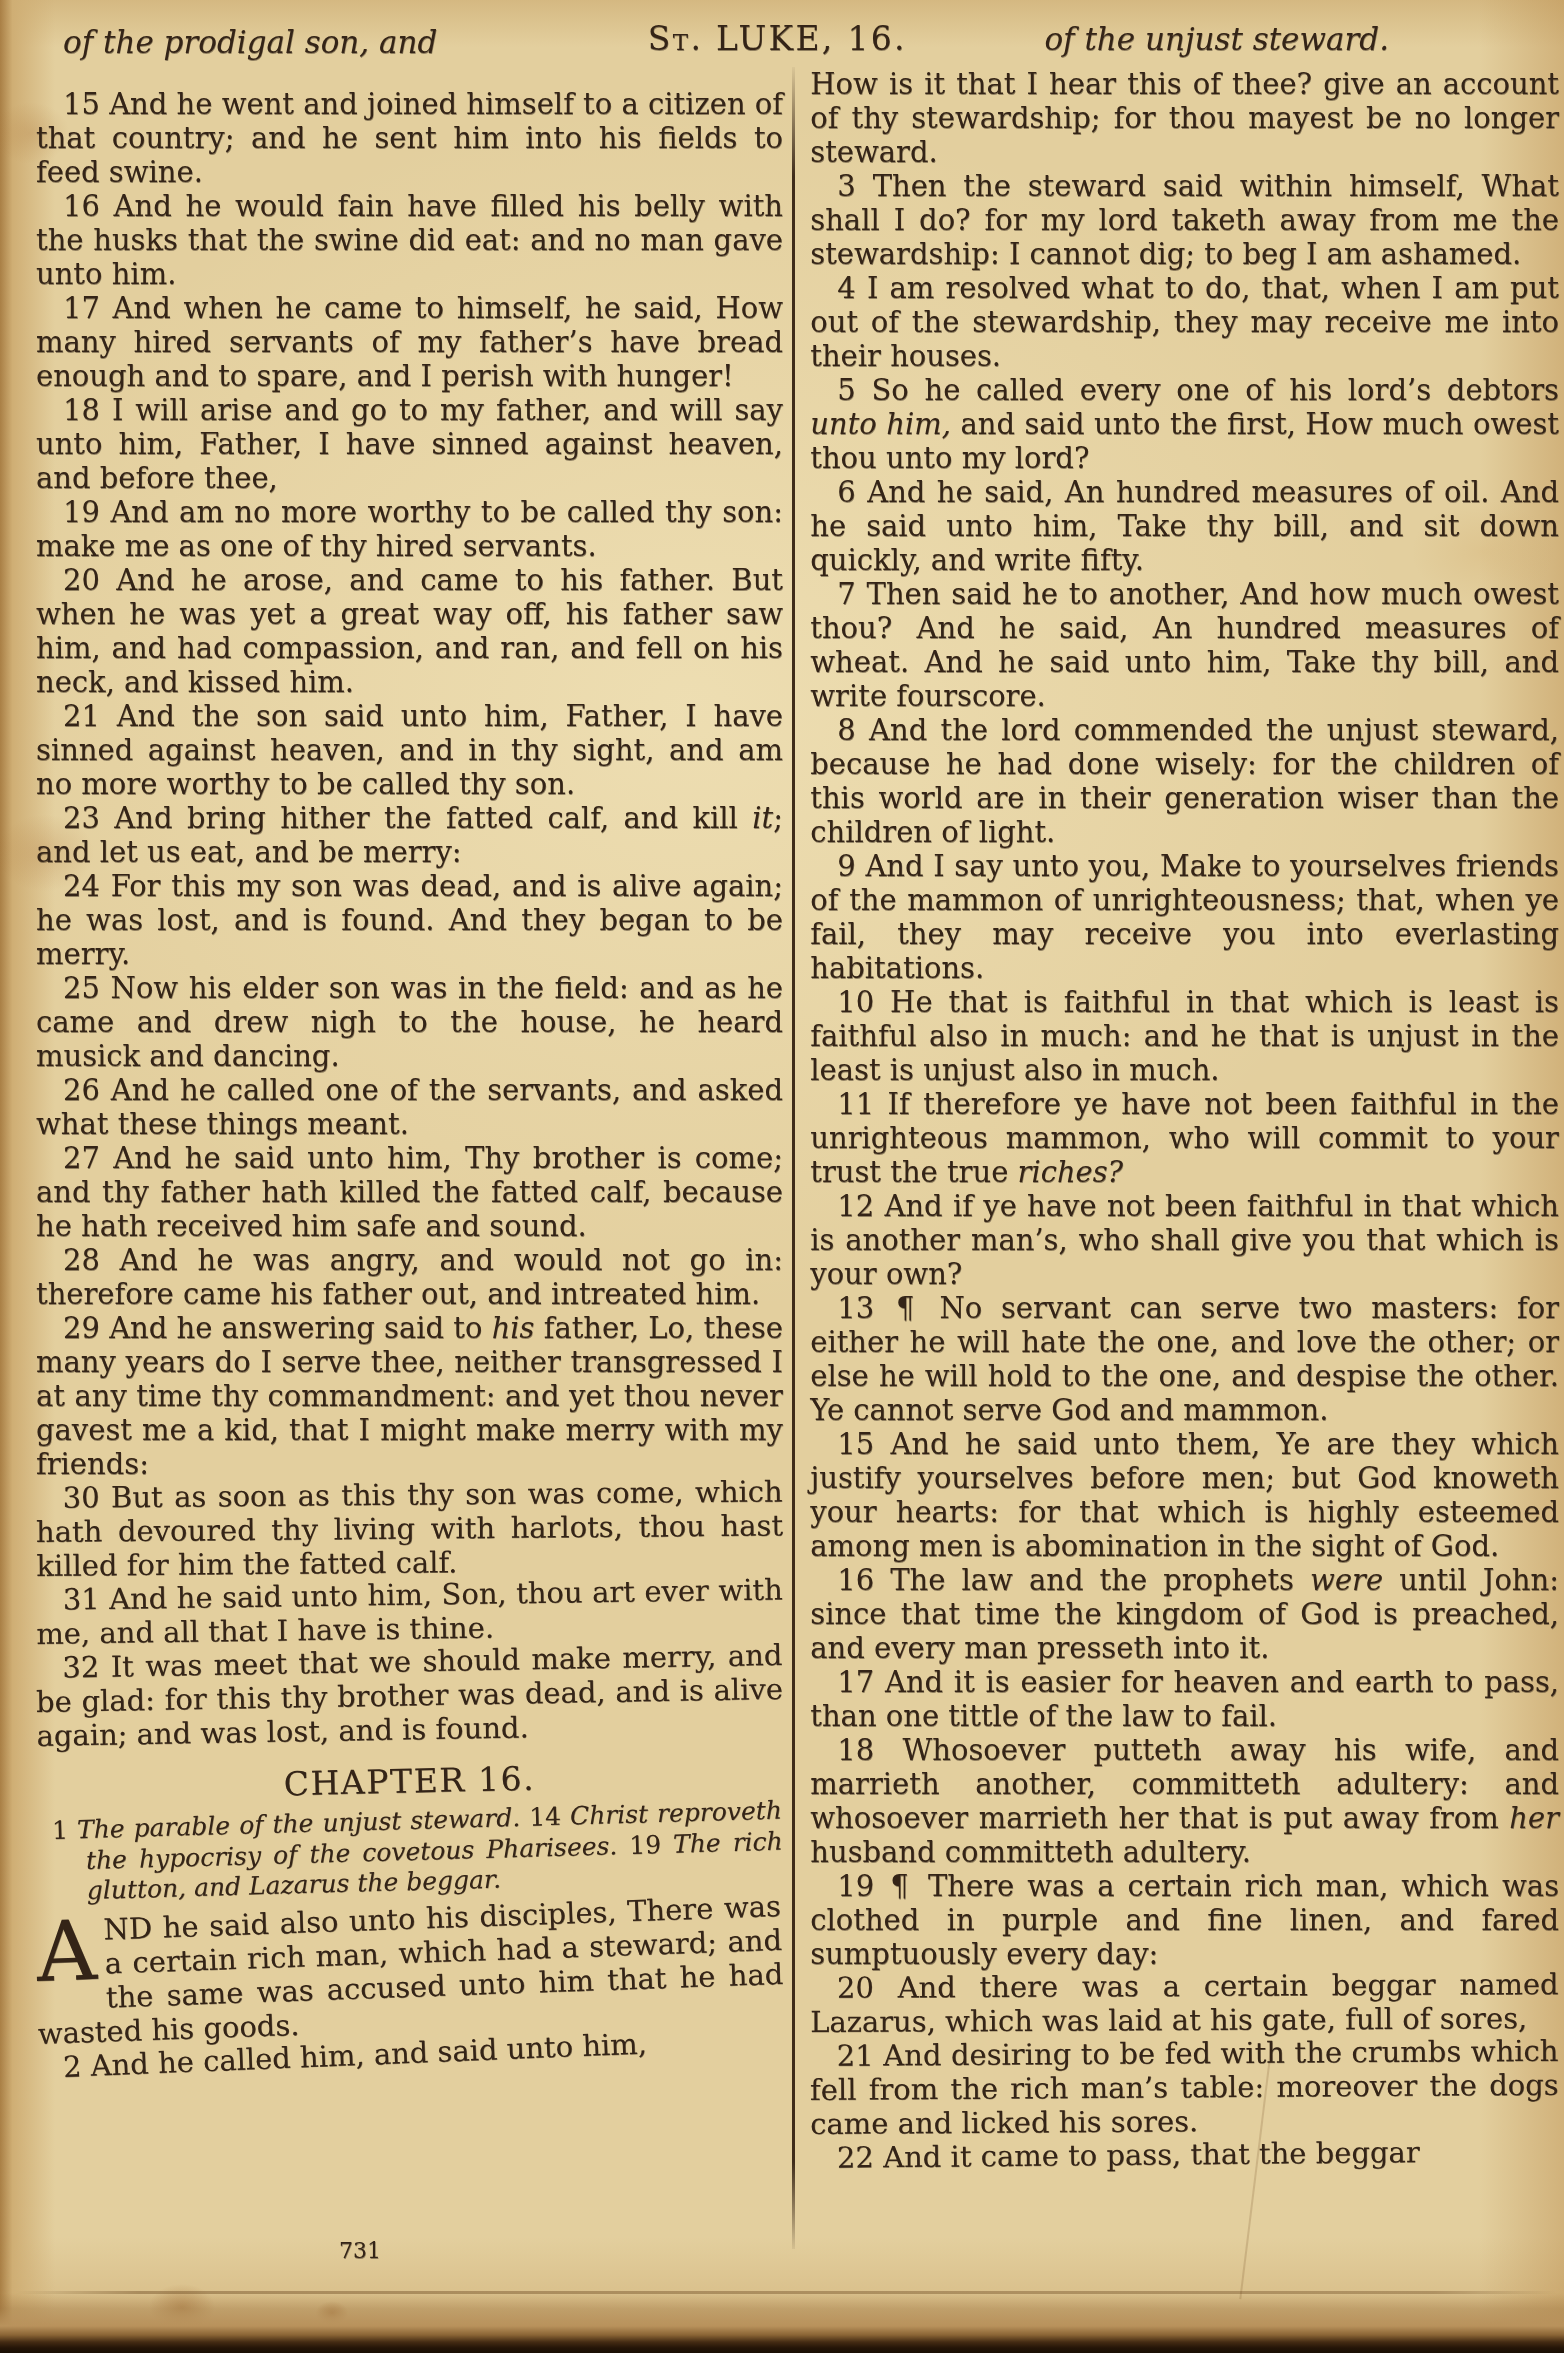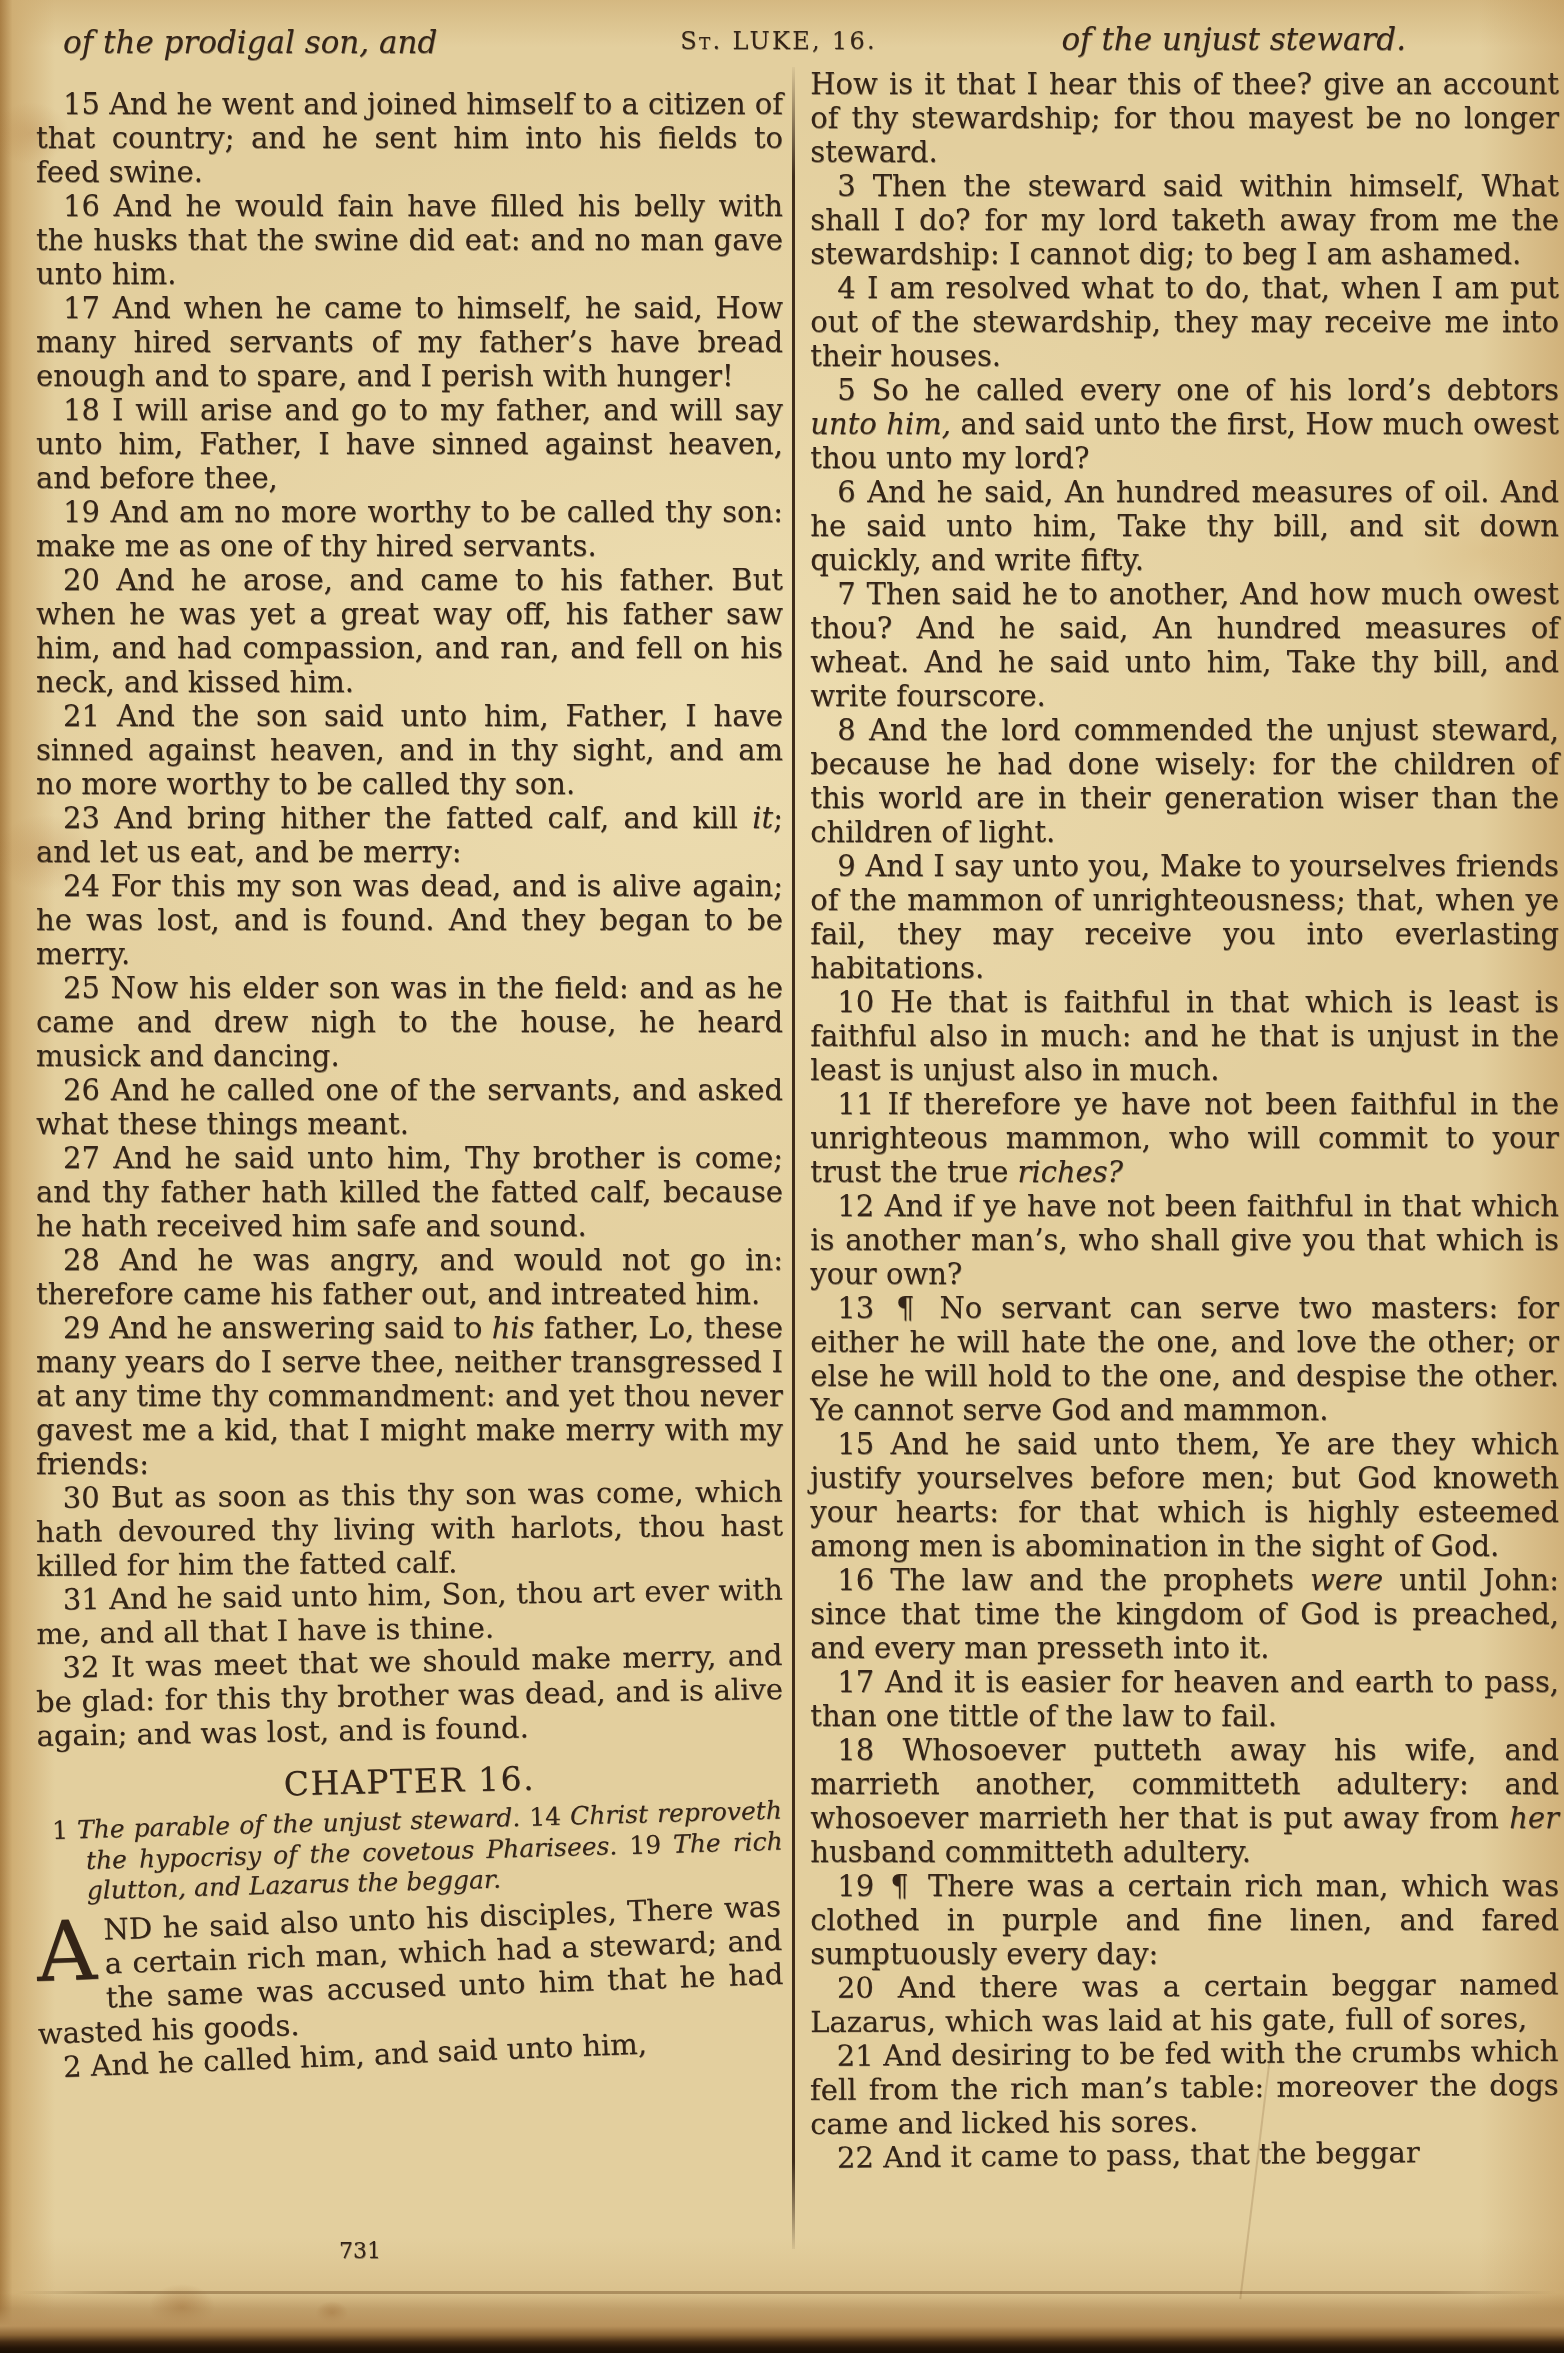--- a/index.html
+++ b/index.html
@@ -30,22 +30,22 @@
     background:rgba(125,88,45,.22);transform:rotate(7deg);
   }
   .bottom-edge{
     position:absolute;left:0;right:0;bottom:0;height:61px;
     background:linear-gradient(180deg, rgba(150,110,60,0) 0px, rgba(156,116,64,.4) 15.6px,
       #b9925c 33px, #8a6435 42px, #442b13 49px, #231407 55px, #190e04 61px);
   }
   .rh{position:absolute;top:19px;left:36px;right:36px;height:50px;font-size:31px;}
   .rh .ital{font-style:italic;}
   .rh-left{position:absolute;left:27px;top:4.7px;}
-  .rh-center{position:absolute;left:50%;top:8px;transform:translateX(-52%);font-size:24px;letter-spacing:2.3px;font-variant:small-caps;}
-  .rh-right{position:absolute;right:123px;top:1.6px;}
+  .rh-center{position:absolute;left:50%;top:0;transform:translateX(-52%);font-size:33px;letter-spacing:2.3px;font-variant:small-caps;}
+  .rh-right{position:absolute;right:140px;top:1.6px;}
   .columns{position:absolute;top:67px;left:36px;width:1523px;display:flex;}
   .col{text-align:justify;}
   .col-left{width:747px;padding-right:9.4px;margin-top:20px;}
   .divider{width:2.3px;height:2182px;margin-right:7.8px;
     background:linear-gradient(180deg, rgba(63,44,26,.05), #3f2c1a 5%, #3f2c1a 96%, rgba(63,44,26,.08));}
   .col-right{flex:1;padding-left:7.8px;}
   .col p{margin:0;font-size:29px;text-indent:27px;text-align:justify;}
   .col-left p{line-height:34px;}
   .col-right p{line-height:34px;}
   .col p, .col h2, .rh span, .pageno{text-shadow:0.4px 0.5px 0.4px rgba(43,28,17,.45);}

